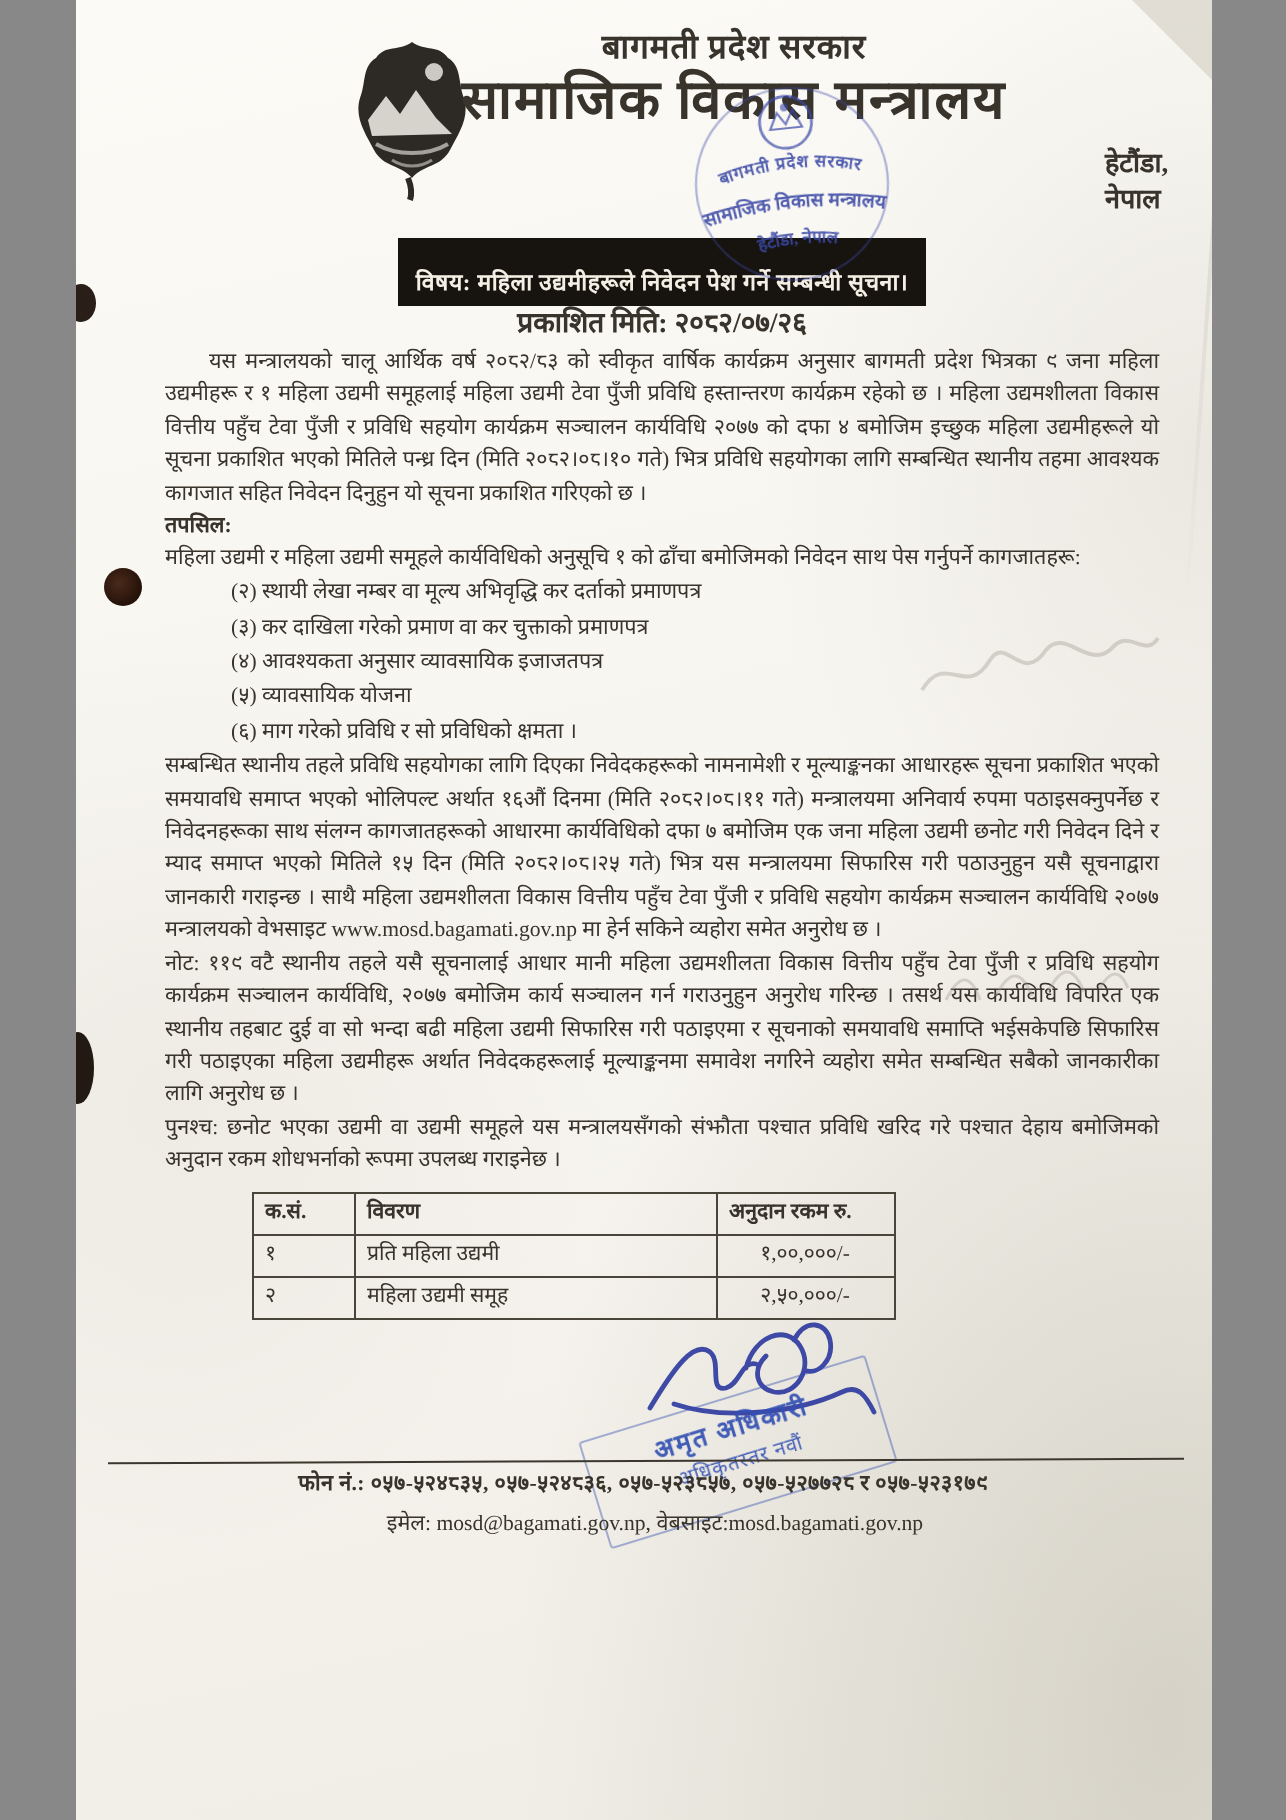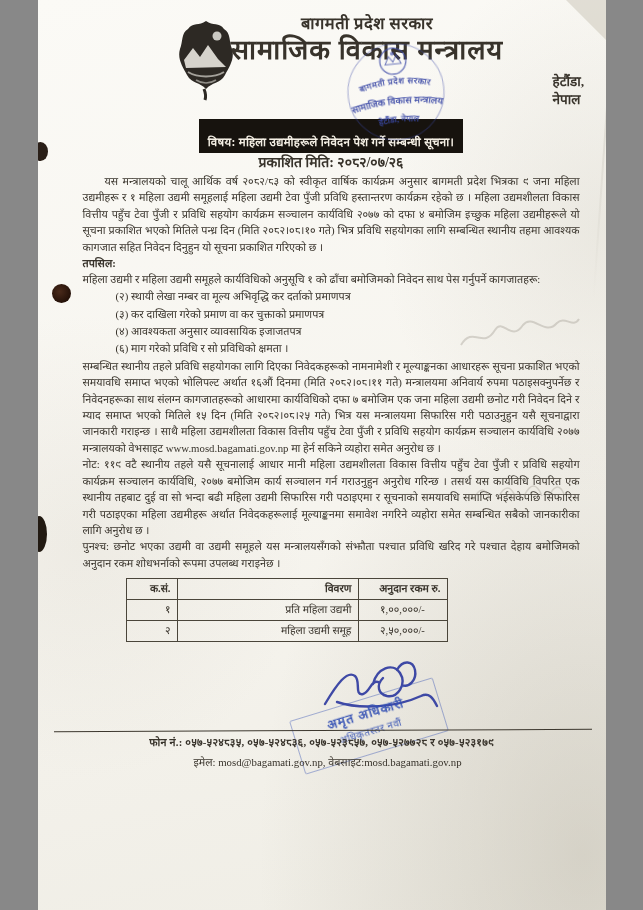--- a/index.html
+++ b/index.html
@@ -36,21 +36,21 @@
   .para{font-size:10.8px;line-height:16.4px;text-align:justify;margin:0;}
   .indent{text-indent:22px;}
   .p1{margin-top:3px;}
   .tapasil{font-size:10.8px;line-height:16.4px;font-weight:bold;}
   .doc-intro{font-size:10.8px;line-height:16.8px;}
   .doc-item{font-size:10.8px;line-height:17.4px;padding-left:33px;}
   
   table.grant{border-collapse:collapse;margin:7px 0 0 43px;}
   table.grant td,table.grant th{
     border:1px solid #4a453a;font-size:10.6px;line-height:14px;
-    padding:3px 6px;font-weight:normal;text-align:right;vertical-align:middle;
+    padding:3px 6px;font-weight:normal;text-align:left;vertical-align:middle;
   }
   table.grant th{font-weight:bold;}
   .col-sn{width:38px;}
   .col-desc{width:168px;margin-left:47px;}
   .col-amt{width:76px;}
   .amt{text-align:center !important;}
   
   .signature{position:absolute;left:283px;top:652px;}
   .name-stamp{
     position:absolute;left:256px;top:698px;width:148px;height:54px;
@@ -109,20 +109,21 @@
     <div class="subject-bar">विषय: महिला उद्यमीहरूले निवेदन पेश गर्ने सम्बन्धी सूचना।</div>
     <div class="date-line">प्रकाशित मिति: २०८२/०७/२६</div>
 
     <p class="para indent p1">यस मन्त्रालयको चालू आर्थिक वर्ष २०८२/८३ को स्वीकृत वार्षिक कार्यक्रम अनुसार बागमती प्रदेश भित्रका ९ जना महिला उद्यमीहरू र १ महिला उद्यमी समूहलाई महिला उद्यमी टेवा पुँजी प्रविधि हस्तान्तरण कार्यक्रम रहेको छ । महिला उद्यमशीलता विकास वित्तीय पहुँच टेवा पुँजी र प्रविधि सहयोग कार्यक्रम सञ्चालन कार्यविधि २०७७ को दफा ४ बमोजिम इच्छुक महिला उद्यमीहरूले यो सूचना प्रकाशित भएको मितिले पन्ध्र दिन (मिति २०८२।०८।१० गते) भित्र प्रविधि सहयोगका लागि सम्बन्धित स्थानीय तहमा आवश्यक कागजात सहित निवेदन दिनुहुन यो सूचना प्रकाशित गरिएको छ ।</p>
     <div class="tapasil">तपसिल:</div>
     <div class="doc-intro">महिला उद्यमी र महिला उद्यमी समूहले कार्यविधिको अनुसूचि १ को ढाँचा बमोजिमको निवेदन साथ पेस गर्नुपर्ने कागजातहरू:</div>
 
     <div class="doc-item">(२) स्थायी लेखा नम्बर वा मूल्य अभिवृद्धि कर दर्ताको प्रमाणपत्र</div>
     <div class="doc-item">(३) कर दाखिला गरेको प्रमाण वा कर चुक्ताको प्रमाणपत्र</div>
     <div class="doc-item">(४) आवश्यकता अनुसार व्यावसायिक इजाजतपत्र</div>
+    <div class="doc-item">(५) व्यावसायिक योजना</div>
     <div class="doc-item">(६) माग गरेको प्रविधि र सो प्रविधिको क्षमता ।</div>
 
     <p class="para">सम्बन्धित स्थानीय तहले प्रविधि सहयोगका लागि दिएका निवेदकहरूको नामनामेशी र मूल्याङ्कनका आधारहरू सूचना प्रकाशित भएको समयावधि समाप्त भएको भोलिपल्ट अर्थात १६औं दिनमा (मिति २०८२।०८।११ गते) मन्त्रालयमा अनिवार्य रुपमा पठाइसक्नुपर्नेछ र निवेदनहरूका साथ संलग्न कागजातहरूको आधारमा कार्यविधिको दफा ७ बमोजिम एक जना महिला उद्यमी छनोट गरी निवेदन दिने र म्याद समाप्त भएको मितिले १५ दिन (मिति २०८२।०८।२५ गते) भित्र यस मन्त्रालयमा सिफारिस गरी पठाउनुहुन यसै सूचनाद्वारा जानकारी गराइन्छ । साथै महिला उद्यमशीलता विकास वित्तीय पहुँच टेवा पुँजी र प्रविधि सहयोग कार्यक्रम सञ्चालन कार्यविधि २०७७ मन्त्रालयको वेभसाइट www.mosd.bagamati.gov.np मा हेर्न सकिने व्यहोरा समेत अनुरोध छ ।</p>
     <p class="para">नोट: ११९ वटै स्थानीय तहले यसै सूचनालाई आधार मानी महिला उद्यमशीलता विकास वित्तीय पहुँच टेवा पुँजी र प्रविधि सहयोग कार्यक्रम सञ्चालन कार्यविधि, २०७७ बमोजिम कार्य सञ्चालन गर्न गराउनुहुन अनुरोध गरिन्छ । तसर्थ यस कार्यविधि विपरित एक स्थानीय तहबाट दुई वा सो भन्दा बढी महिला उद्यमी सिफारिस गरी पठाइएमा र सूचनाको समयावधि समाप्ति भईसकेपछि सिफारिस गरी पठाइएका महिला उद्यमीहरू अर्थात निवेदकहरूलाई मूल्याङ्कनमा समावेश नगरिने व्यहोरा समेत सम्बन्धित सबैको जानकारीका लागि अनुरोध छ ।</p>
     <p class="para">पुनश्च: छनोट भएका उद्यमी वा उद्यमी समूहले यस मन्त्रालयसँगको संझौता पश्चात प्रविधि खरिद गरे पश्चात देहाय बमोजिमको अनुदान रकम शोधभर्नाको रूपमा उपलब्ध गराइनेछ ।</p>
 
     <table class="grant">
       <tbody>
           <tr>
         <th class="col-sn">क.सं.</th>

